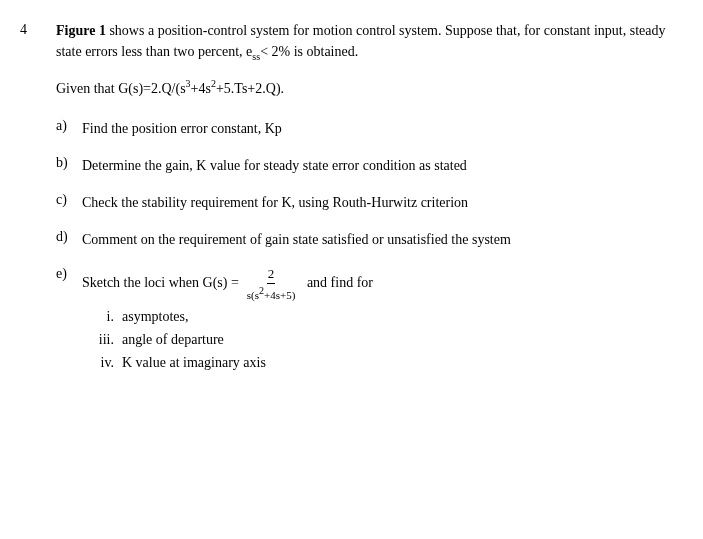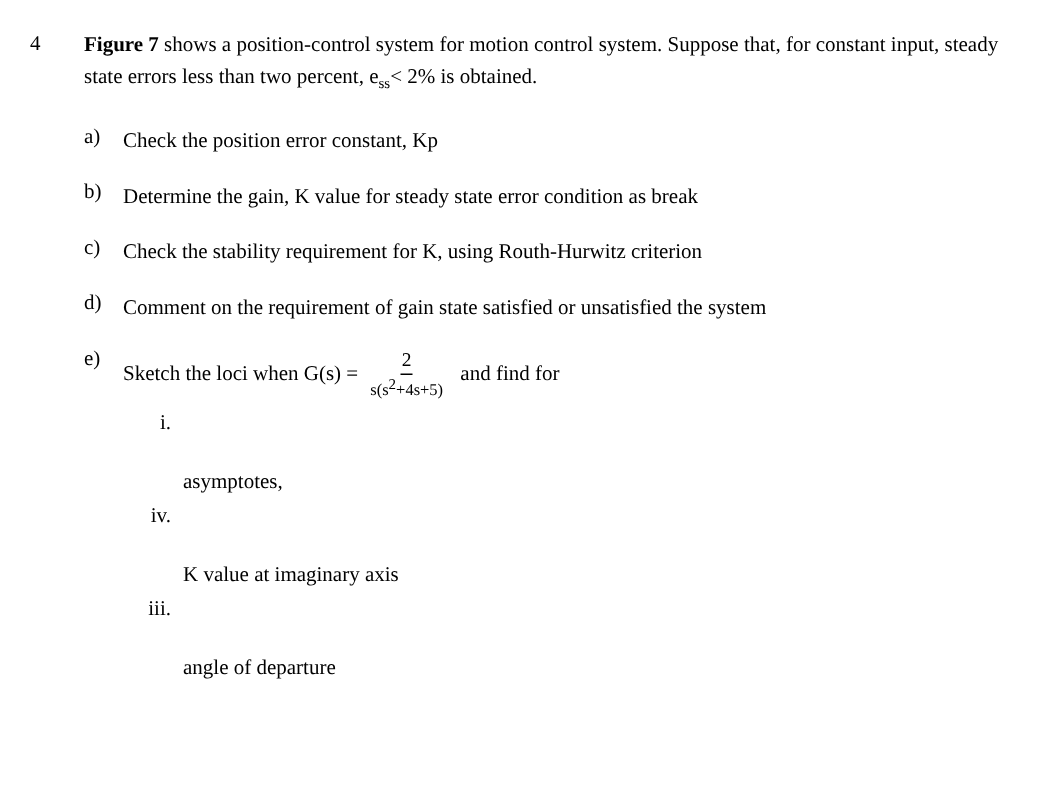--- a/index.html
+++ b/index.html
@@ -60,21 +60,20 @@
       margin-bottom: 2px;
       line-height: 1.5;
     }
     .sub-label {
       min-width: 40px;
       text-align: right;
       padding-right: 8px;
     }
     .sub-text {
       flex: 1;
-      margin-top: 39px;
     }
     sup {
       font-size: 10px;
       vertical-align: super;
     }
     sub {
       font-size: 10px;
       vertical-align: sub;
       text-align: right;
     }
@@ -98,35 +97,36 @@
     }
   </style>
 </head>
 <body>
 
 <div class="question-container">
   <div class="question-number">4</div>
   <div class="question-content">
 
     <div class="question-intro">
-      <strong>Figure 7</strong>
+      <strong>Figure 1</strong>
       <span> shows a position-control system for motion control system. Suppose that, for constant input, steady state errors less than two percent, e<sub>ss</sub>&lt; 2% is obtained.</span>
     </div>
 
     <div class="given-block">
+      <div>Given that G(s)=2.Q/(s<sup>3</sup>+4s<sup>2</sup>+5.Ts+2.Q).</div>
     </div>
 
     <div class="part">
       <div class="part-label">a)</div>
-      <div class="part-text">Check the position error constant, Kp</div>
+      <div class="part-text">Find the position error constant, Kp</div>
     </div>
 
     <div class="part">
       <div class="part-label">b)</div>
-      <div class="part-text">Determine the gain, K value for steady state error condition as break</div>
+      <div class="part-text">Determine the gain, K value for steady state error condition as stated</div>
     </div>
 
     <div class="part">
       <div class="part-label">c)</div>
       <div class="part-text">Check the stability requirement for K, using Routh-Hurwitz criterion</div>
     </div>
 
     <div class="part">
       <div class="part-label">d)</div>
       <div class="part-text">Comment on the requirement of gain state satisfied or unsatisfied the system</div>
@@ -142,25 +142,25 @@
             <span class="den">s(s<sup>2</sup>+4s+5)</span>
           </span>
           &nbsp; and find for
         </div>
         <div class="sub-parts">
           <div class="sub-part">
             <div class="sub-label">i.</div>
             <div class="sub-text">asymptotes,</div>
           </div>
           <div class="sub-part">
+            <div class="sub-label">iii.</div>
+            <div class="sub-text">angle of departure</div>
+          </div>
+          <div class="sub-part">
             <div class="sub-label">iv.</div>
             <div class="sub-text">K value at imaginary axis</div>
-          </div>
-          <div class="sub-part">
-            <div class="sub-label">iii.</div>
-            <div class="sub-text">angle of departure</div>
           </div>
         </div>
       </div>
     </div>
 
   </div>
 </div>
 
 </body></html>

